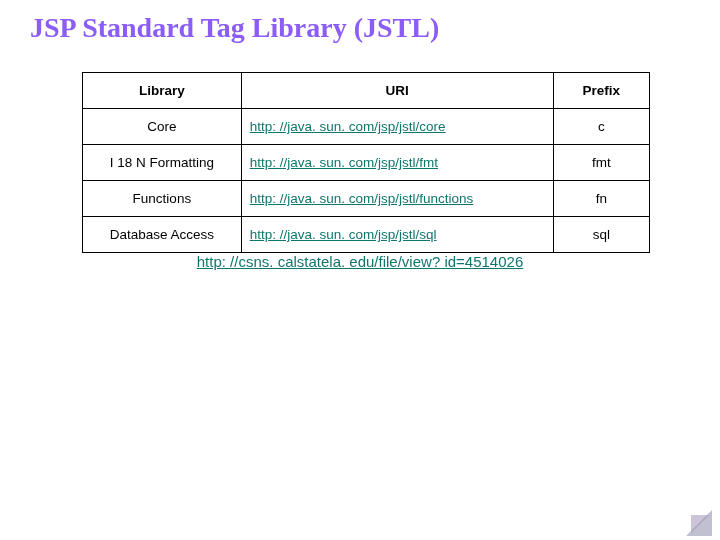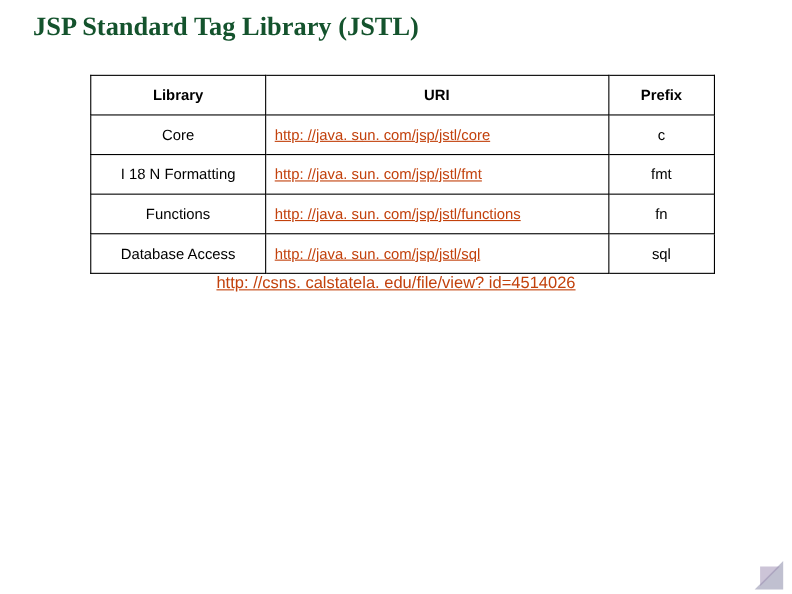--- a/index.html
+++ b/index.html
@@ -6,22 +6,22 @@
 body {
   width: 720px;
   height: 540px;
   background: #fff;
   font-family: Verdana, Geneva, sans-serif;
   position: relative;
   overflow: hidden;
 }
 .title {
   font-family: "Comic Sans MS", "Chalkboard", cursive;
-  font-size: 24px;
-  color: #14532d;
+  font-size: 28px;
+  color: #8b5cf6;
   padding: 12px 0 0 30px;
   line-height: 1.15;
 }
 .table-wrap {
   margin: 28px 70px 0 82px;
 }
 table {
   width: 100%;
   border-collapse: collapse;
   table-layout: fixed;
@@ -38,21 +38,21 @@
   vertical-align: middle;
 }
 th {
   font-weight: bold;
   text-align: center;
 }
 td.lib   { text-align: center; }
 td.uri   { text-align: left; }
 td.pref  { text-align: center; }
 a {
-  color: #c2410c;
+  color: #0f766e;
   text-decoration: underline;
 }
 .footer-link {
   text-align: center;
   font-size: 15px;
 }
 .corner {
   position: absolute;
   right: 8px;
   bottom: 4px;

